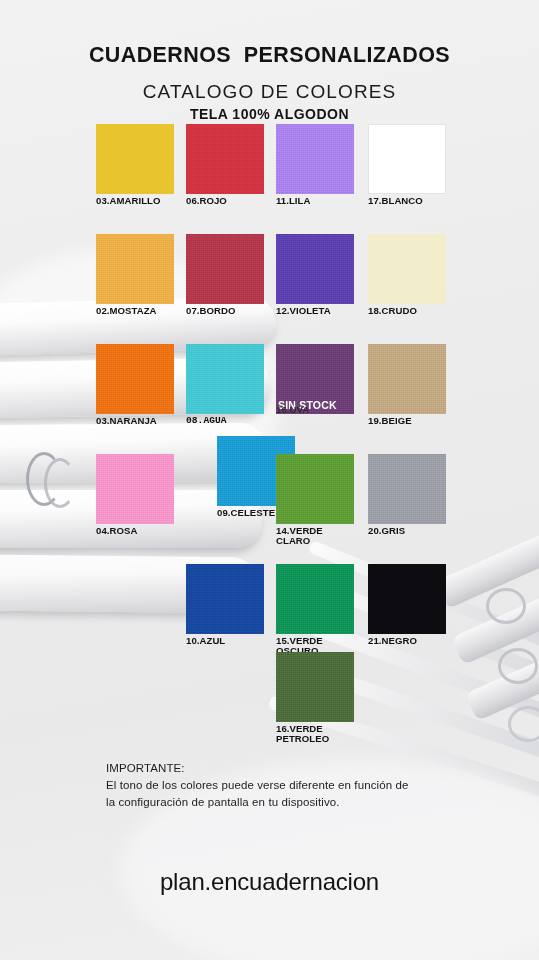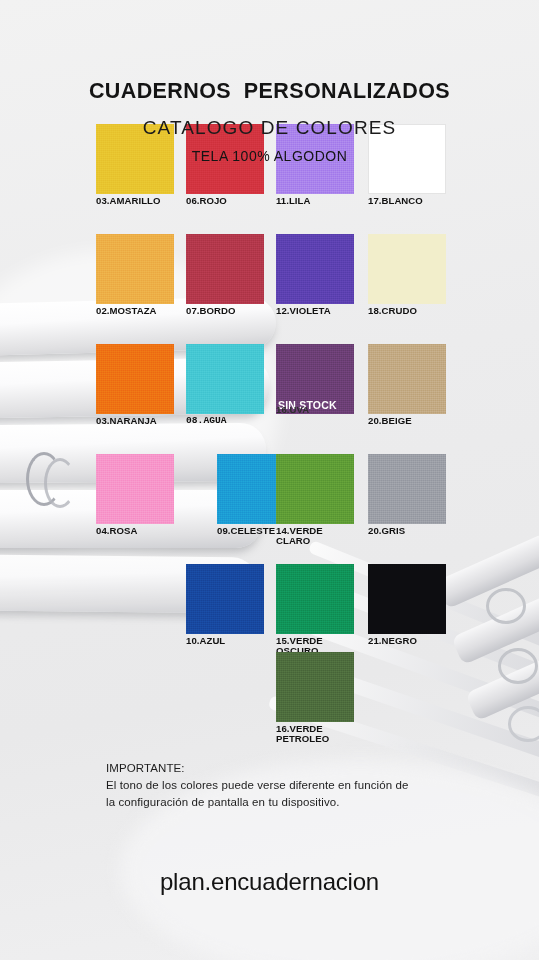--- a/index.html
+++ b/index.html
@@ -67,37 +67,36 @@
     text-align: center;
     z-index: 5;
   }
   #title-main {
     font-size: 21.5px;
     font-weight: bold;
     letter-spacing: 0.4px;
     color: #141414;
     line-height: 1.06;
     white-space: pre;
-    margin-top: 36px;
   }
   #title-sub {
     font-size: 19px;
     font-weight: normal;
     letter-spacing: 1.1px;
     color: #1b1b1b;
     line-height: 1.25;
     margin-top: 13px;
   }
   #title-fabric {
     font-size: 14px;
-    font-weight: normal;
+    font-weight: bold;
     letter-spacing: 0.5px;
     color: #141414;
     line-height: 1.25;
-    margin-top: 8px;
+    margin-top: 2px;
   }
 
   
   #grid {
     position: absolute;
     top: 124px;
     left: 96px;
     width: 370px;
     height: 540px;
     z-index: 4;
@@ -290,29 +289,29 @@
         <div class="swatch" style="background: rgb(106, 62, 115);">
           <div class="weave"></div>
           <div class="sinstock">SIN STOCK</div>
         </div>
         <div class="cell-label">16.UVA</div>
       </div>
       <div class="cell" style="left: 272px; top: 220px;">
         <div class="swatch" style="background: rgb(194, 168, 129);">
           <div class="weave"></div>
         </div>
-        <div class="cell-label">20.BEIGE</div>
+        <div class="cell-label">19.BEIGE</div>
       </div>
       <div class="cell" style="left: 0px; top: 330px;">
         <div class="swatch" style="background: rgb(247, 148, 201);">
           <div class="weave"></div>
         </div>
         <div class="cell-label">04.ROSA</div>
       </div>
-      <div class="cell" style="left: 90px; top: 330px; padding-left: 31px;">
+      <div class="cell" style="left: 90px; top: 312px; padding-left: 31px;">
         <div class="swatch" style="background: rgb(28, 155, 212);">
           <div class="weave"></div>
         </div>
         <div class="cell-label">09.CELESTE</div>
       </div>
       <div class="cell" style="left: 180px; top: 330px;">
         <div class="swatch" style="background: rgb(93, 155, 53);">
           <div class="weave"></div>
         </div>
         <div class="cell-label">14.VERDE

